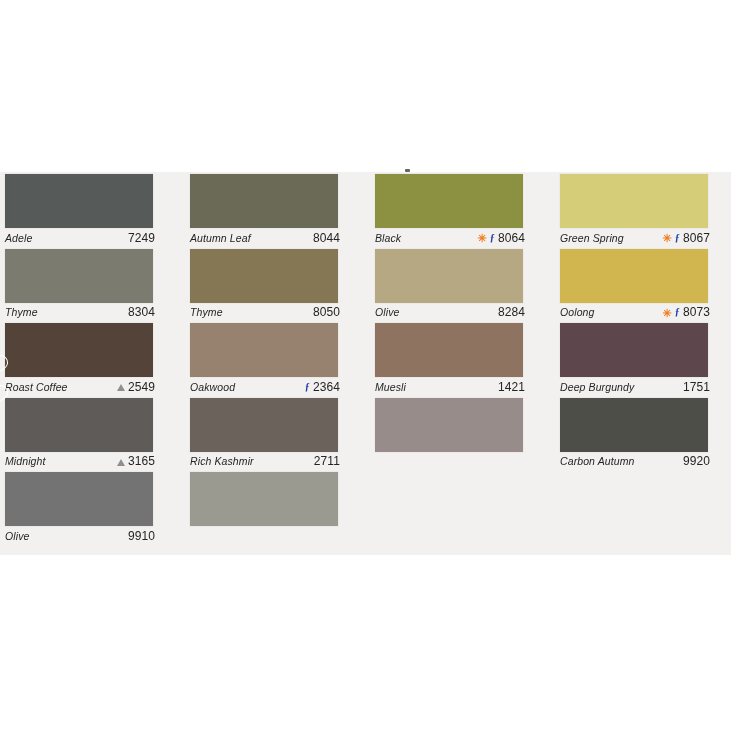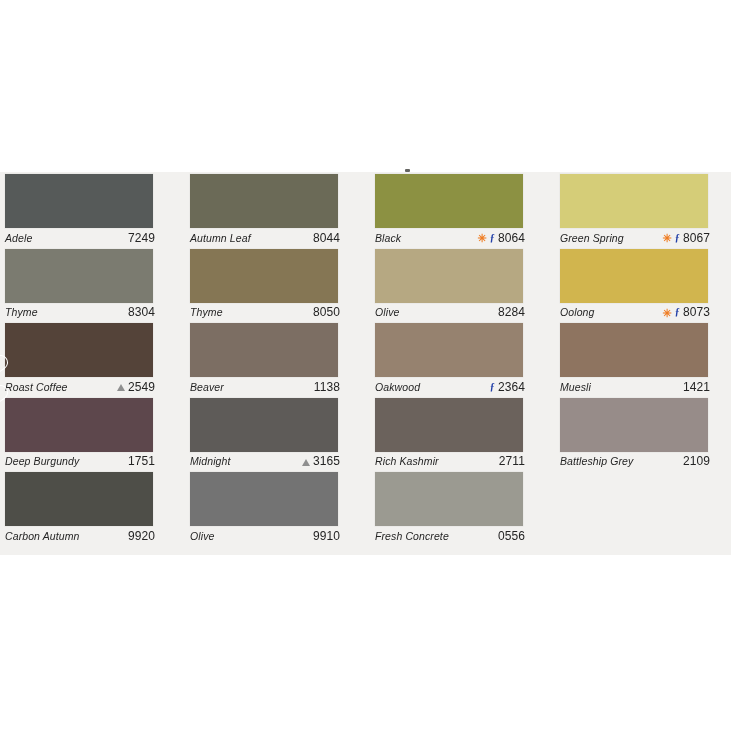--- a/index.html
+++ b/index.html
@@ -221,29 +221,20 @@
           <div class="swatch-chip" style="background: rgb(84, 67, 57);"></div>
           <div class="swatch-meta">
             <span class="swatch-name">Roast Coffee</span>
             <span class="swatch-right">
               <span class="badge badge-triangle"></span>
               <span class="swatch-code">2549</span>
             </span>
           </div>
         </div>
         <div class="swatch-cell">
-          <div class="swatch-chip" style="background: rgb(124, 110, 99);"></div>
-          <div class="swatch-meta">
-            <span class="swatch-name">Beaver</span>
-            <span class="swatch-right">
-              <span class="swatch-code">1138</span>
-            </span>
-          </div>
-        </div>
-        <div class="swatch-cell">
           <div class="swatch-chip" style="background: rgb(150, 130, 111);"></div>
           <div class="swatch-meta">
             <span class="swatch-name">Oakwood</span>
             <span class="swatch-right">
               <span class="badge badge-droplet">ƒ</span>
               <span class="swatch-code">2364</span>
             </span>
           </div>
         </div>
         <div class="swatch-cell">
@@ -278,26 +269,20 @@
           <div class="swatch-chip" style="background: rgb(107, 98, 92);"></div>
           <div class="swatch-meta">
             <span class="swatch-name">Rich Kashmir</span>
             <span class="swatch-right">
               <span class="swatch-code">2711</span>
             </span>
           </div>
         </div>
         <div class="swatch-cell">
           <div class="swatch-chip" style="background: rgb(151, 140, 137);"></div>
-          <div class="swatch-meta">
-            <span class="swatch-name">Battleship Grey</span>
-            <span class="swatch-right">
-              <span class="swatch-code">2109</span>
-            </span>
-          </div>
         </div>
         <div class="swatch-cell">
           <div class="swatch-chip" style="background: rgb(78, 78, 72);"></div>
           <div class="swatch-meta">
             <span class="swatch-name">Carbon Autumn</span>
             <span class="swatch-right">
               <span class="swatch-code">9920</span>
             </span>
           </div>
         </div>
@@ -305,26 +290,20 @@
           <div class="swatch-chip" style="background: rgb(115, 115, 115);"></div>
           <div class="swatch-meta">
             <span class="swatch-name">Olive</span>
             <span class="swatch-right">
               <span class="swatch-code">9910</span>
             </span>
           </div>
         </div>
         <div class="swatch-cell">
           <div class="swatch-chip" style="background: rgb(155, 154, 145);"></div>
-          <div class="swatch-meta">
-            <span class="swatch-name">Fresh Concrete</span>
-            <span class="swatch-right">
-              <span class="swatch-code">0556</span>
-            </span>
-          </div>
         </div>
       </div>
   </div>
 
   <div class="edge-marker" id="edge-marker-1"></div>
   <div class="edge-marker" id="edge-marker-2"></div>
 
 </div>
 
 </body></html>

